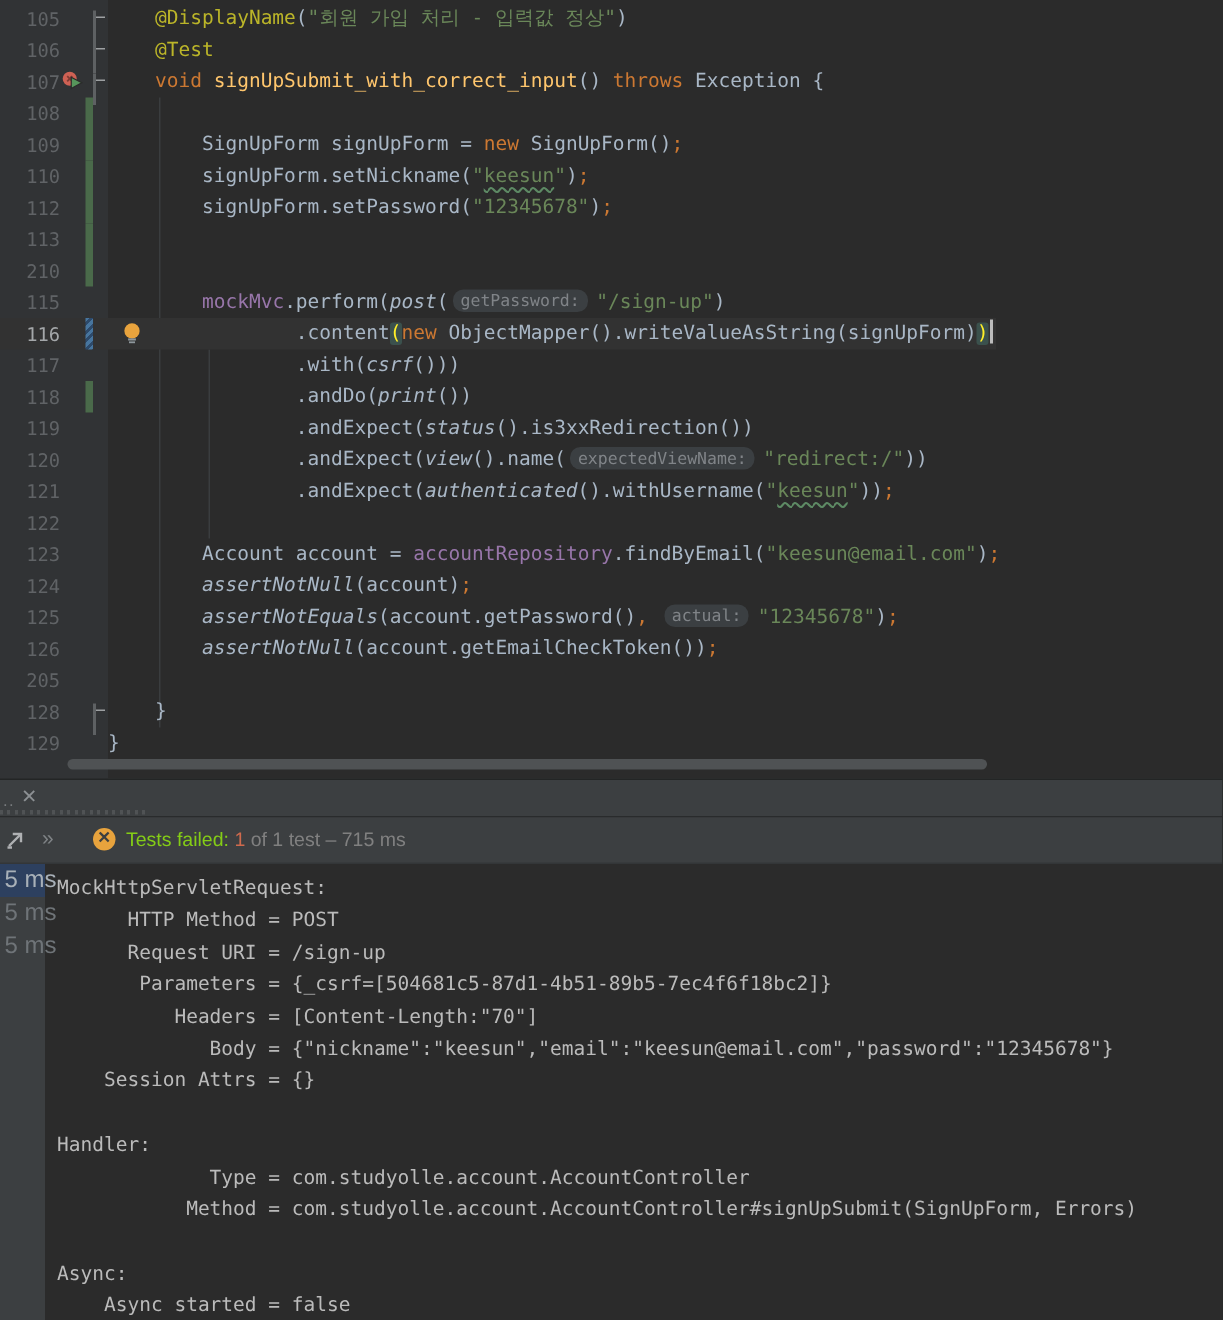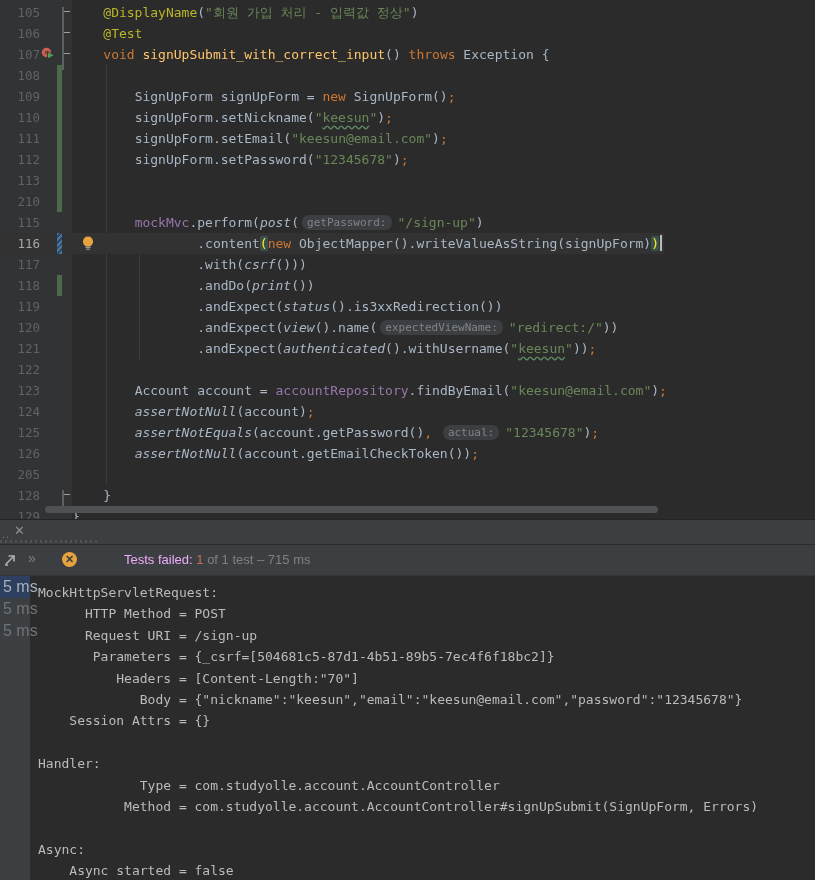--- a/index.html
+++ b/index.html
@@ -41,21 +41,21 @@
   .tab-dots{position:absolute;left:2px;top:8px;color:#787B7E;font-size:11px;letter-spacing:1px;}
   .tab-close{position:absolute;left:14px;top:3px;color:#8C9093;font-size:13px;cursor:pointer;}
   .grip{position:absolute;left:0;bottom:1px;width:100px;height:3px;
         background:repeating-linear-gradient(90deg,#63666880 0 2px,transparent 2px 5px);}
   .runheader{position:relative;height:30px;background:#3C3F41;border-bottom:1px solid #333638;}
   .jump-icon{position:absolute;left:3px;top:8px;}
   .chevrons{position:absolute;left:28px;top:5px;color:#7F8386;font-size:14px;}
   .fail-ball{position:absolute;left:62px;top:7px;width:15px;height:15px;border-radius:50%;background:#E8A33D;
              color:#3C3F41;font-size:11px;font-weight:bold;text-align:center;line-height:15px;}
   .status{position:absolute;left:84px;top:7px;font-size:13px;white-space:pre;}
-  .st-failed{color:#f0abfc;margin-left:40px;}.st-count{color:#CF6A4D;}.st-rest{color:#808080;}
+  .st-failed{color:#84cc16;}.st-count{color:#CF6A4D;}.st-rest{color:#808080;}
   .runcontent{position:relative;height:306px;background:#2B2B2B;overflow:hidden;}
   .tree-strip{position:absolute;left:0;top:0;width:30px;height:100%;background:#3C3F41;}
   .tree-row{height:22px;line-height:22px;font-size:16px;color:#6F7478;padding-left:3px;white-space:nowrap;}
   .tree-row.selected{background:#2D405F;color:#A8B0B8;}
   .console{position:absolute;left:30px;top:0;right:0;bottom:0;padding:6px 0 0 8px;}
   .console-line{white-space:pre;font-family:"DejaVu Sans Mono","Liberation Mono",monospace;
                 font-size:13px;line-height:21.4px;color:#BBBBBB;}
 </style>
 </head>
 <body>
@@ -106,27 +106,20 @@
             <span class="vcs-bar vcs-green"></span>
           </div>
           <span class="code-text">        <span class="tk-d">SignUpForm signUpForm = </span><span class="tk-k">new</span><span class="tk-d"> SignUpForm()</span><span class="tk-p">;</span></span>
         </div>
         <div class="code-row">
           <div class="gutter-cell">
             <span class="lnum">110</span>
             <span class="vcs-bar vcs-green"></span>
           </div>
           <span class="code-text">        <span class="tk-d">signUpForm.setNickname(</span><span class="tk-s">"</span><span class="tk-su">keesun</span><span class="tk-s">"</span><span class="tk-d">)</span><span class="tk-p">;</span></span>
-        </div>
-        <div class="code-row">
-          <div class="gutter-cell">
-            <span class="lnum">111</span>
-            <span class="vcs-bar vcs-green"></span>
-          </div>
-          <span class="code-text">        <span class="tk-d">signUpForm.setEmail(</span><span class="tk-s">"keesun@email.com"</span><span class="tk-d">)</span><span class="tk-p">;</span></span>
         </div>
         <div class="code-row">
           <div class="gutter-cell">
             <span class="lnum">112</span>
             <span class="vcs-bar vcs-green"></span>
           </div>
           <span class="code-text">        <span class="tk-d">signUpForm.setPassword(</span><span class="tk-s">"12345678"</span><span class="tk-d">)</span><span class="tk-p">;</span></span>
         </div>
         <div class="code-row">
           <div class="gutter-cell">

